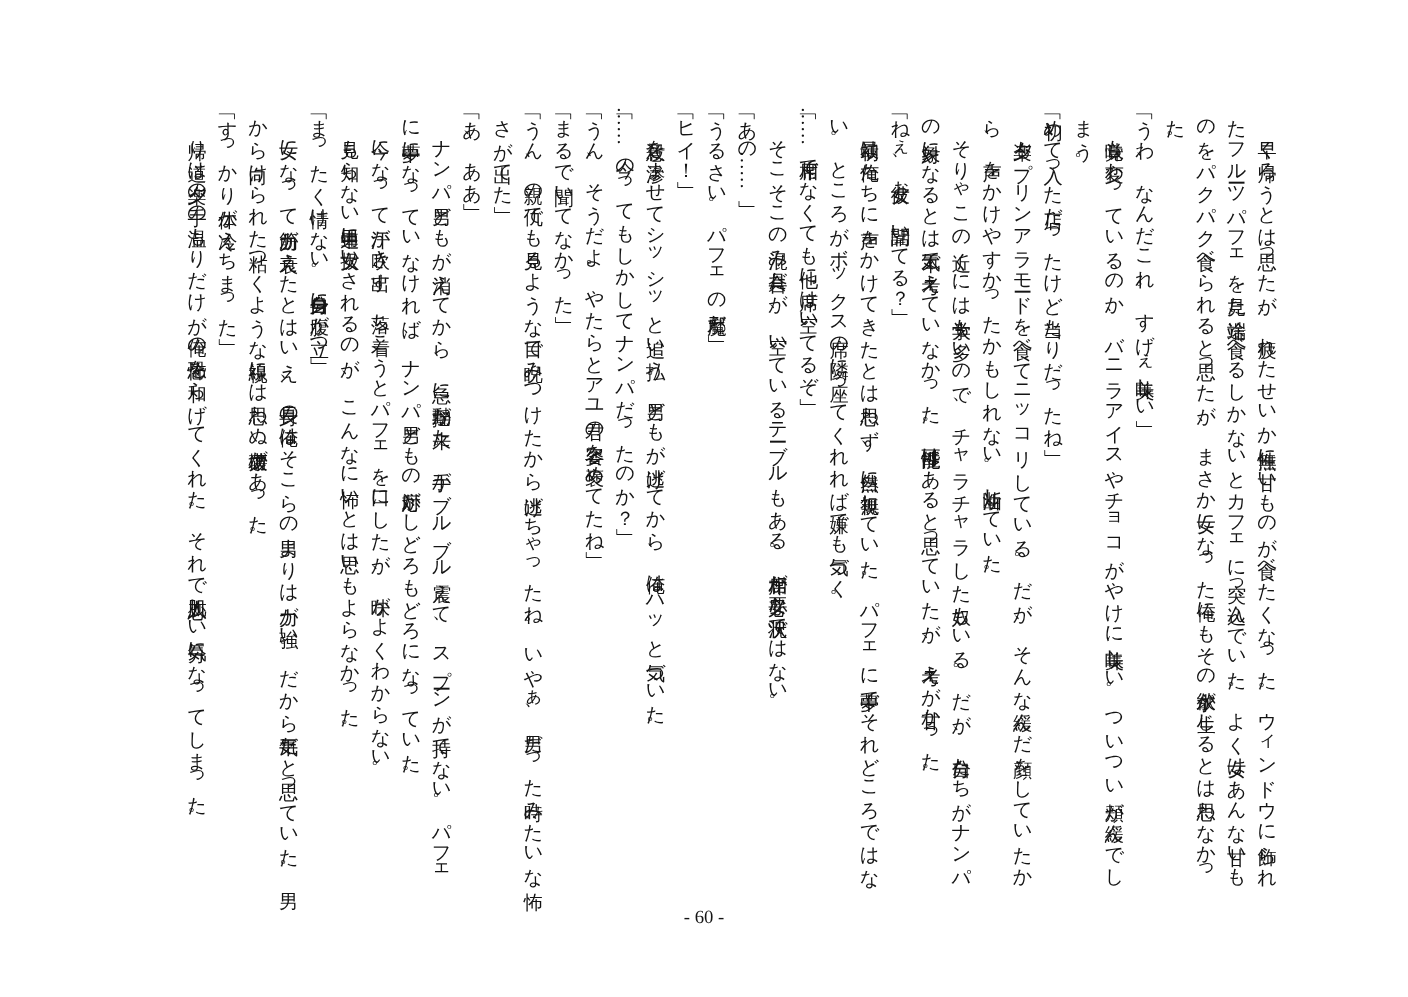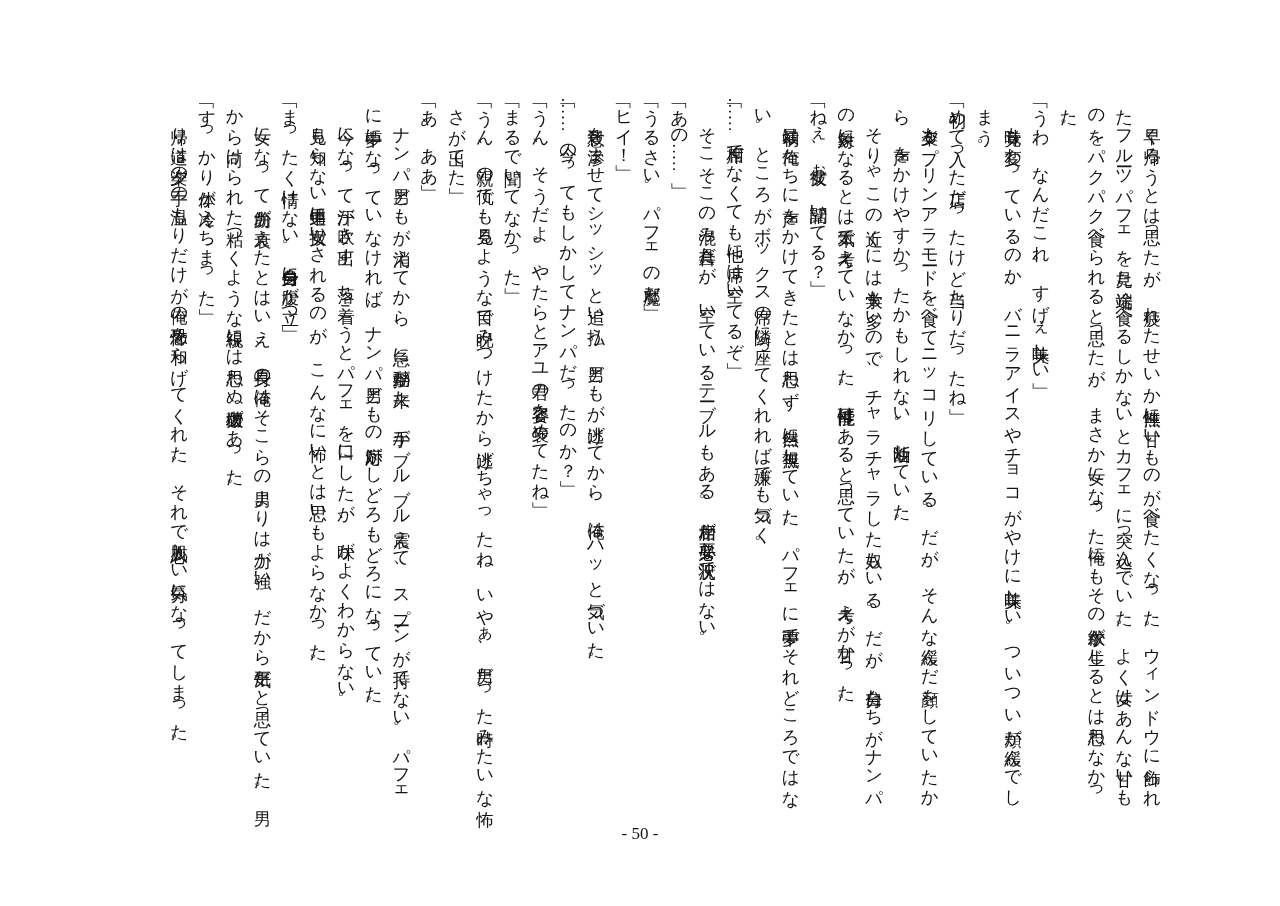--- a/index.html
+++ b/index.html
@@ -75,14 +75,14 @@
       <p>「うん、親の仇でも見るような目で睨みつけたから逃げちゃったね。いやぁ、男だった時みたいな怖さが出てた」</p>
       <p>「あ、ああ」</p>
       <p class="indent">ナンパ男どもが消えてから、急に動揺が来た。手がブルブル震えて、スプーンが持てない。パフェに夢中になっていなければ、ナンパ男どもの対応がしどろもどろになっていた。</p>
       <p class="indent">今になって汗が吹き出す。落ち着こうとパフェを口にしたが、味がよくわからない。</p>
       <p class="indent">見も知らない男連中に女扱いされるのが、こんなに怖いとは思いもよらなかった。</p>
       <p>「まったく情けない。自分自身に腹が立つ」</p>
       <p class="indent">女になって筋力が衰えたとはいえ、長身の俺はそこらの男よりは力が強い。だから平気だと思っていた。男から向けられた粘つくような視線には思わぬ破壊力があった。</p>
       <p>「すっかり体が冷えちまった」</p>
       <p class="indent">帰り道は夕楽の手の温もりだけが俺の恐怖を和らげてくれた。それで人肌恋しい気分になってしまった。</p>
     </div>
-  <div class="page-number">- 50 -</div>
+  <div class="page-number">- 60 -</div>
 </div>
 
 </body></html>

